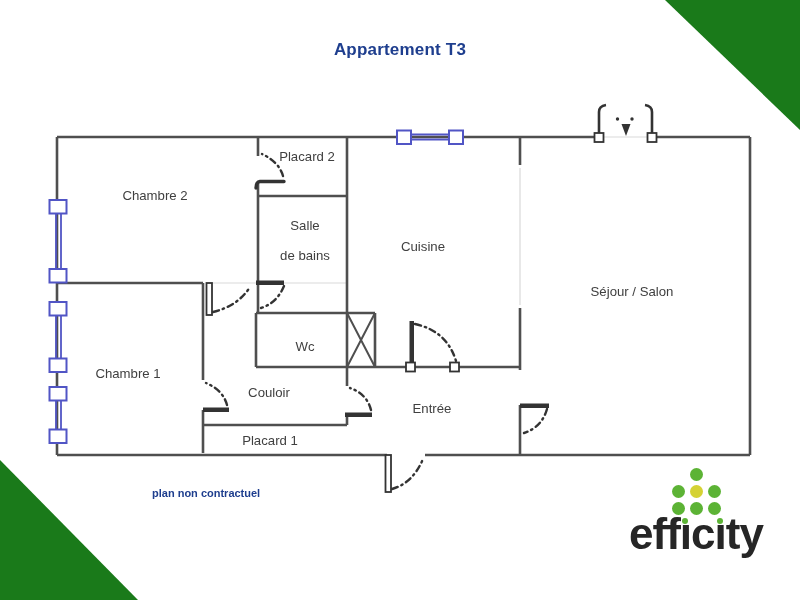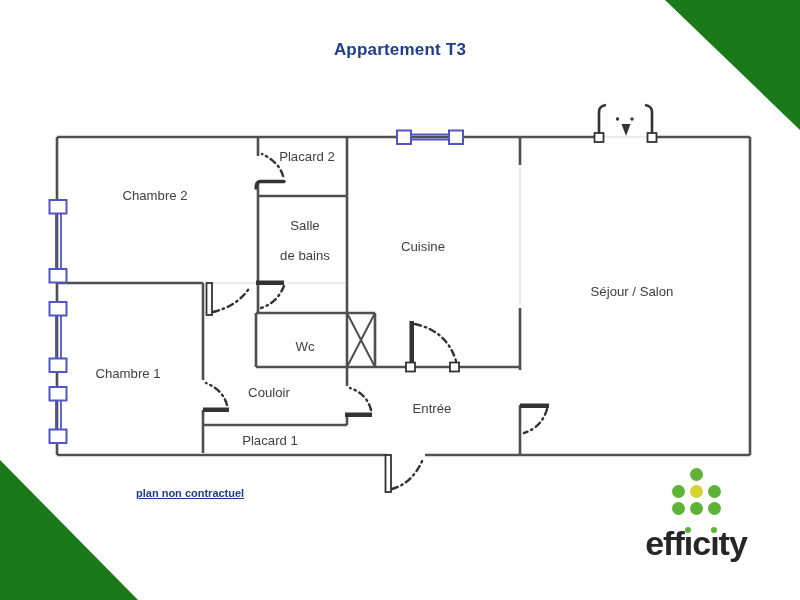--- a/index.html
+++ b/index.html
@@ -10,34 +10,34 @@
   }
   .page{position:absolute;inset:0;width:800px;height:564px;}
   svg.plan{position:absolute;left:0;top:0;}
 
   .title{
     position:absolute;top:40px;left:0;right:0;text-align:center;
     color:#1e3e8e;font-weight:bold;font-size:17px;line-height:19px;
     letter-spacing:.2px;
   }
   .footnote{
-    position:absolute;left:136px;top:487px;
-    color:#1e3e8e;font-weight:bold;font-size:11px;text-decoration:underline;
+    position:absolute;left:152px;top:487px;
+    color:#1e3e8e;font-weight:bold;font-size:11px;
   }
 
   .logo{
     position:absolute;left:626px;top:468px;width:140px;
     display:flex;flex-direction:column;align-items:center;
   }
   .logo .dots{display:flex;flex-direction:column;align-items:center;gap:4px;}
   .logo .dot-row{display:flex;gap:5px;}
   .logo .dot{width:13px;height:13px;border-radius:50%;background:#5cb335;}
   .logo .dot.yellow{background:#d5d234;}
   .wordmark{
-    margin-top:11px;font-size:34px;font-weight:600;color:#262626;
+    margin-top:2px;font-size:44px;font-weight:600;color:#262626;
     letter-spacing:-1px;line-height:34px;white-space:nowrap;
   }
   .wordmark .idot{position:relative;display:inline-block;}
   .wordmark .idot::after{
     content:"";position:absolute;left:50%;top:1px;transform:translateX(-50%);
     width:6px;height:6px;border-radius:50%;background:#5cb335;
   }
 
   text.room{
     fill:#404040;font-size:13.2px;

